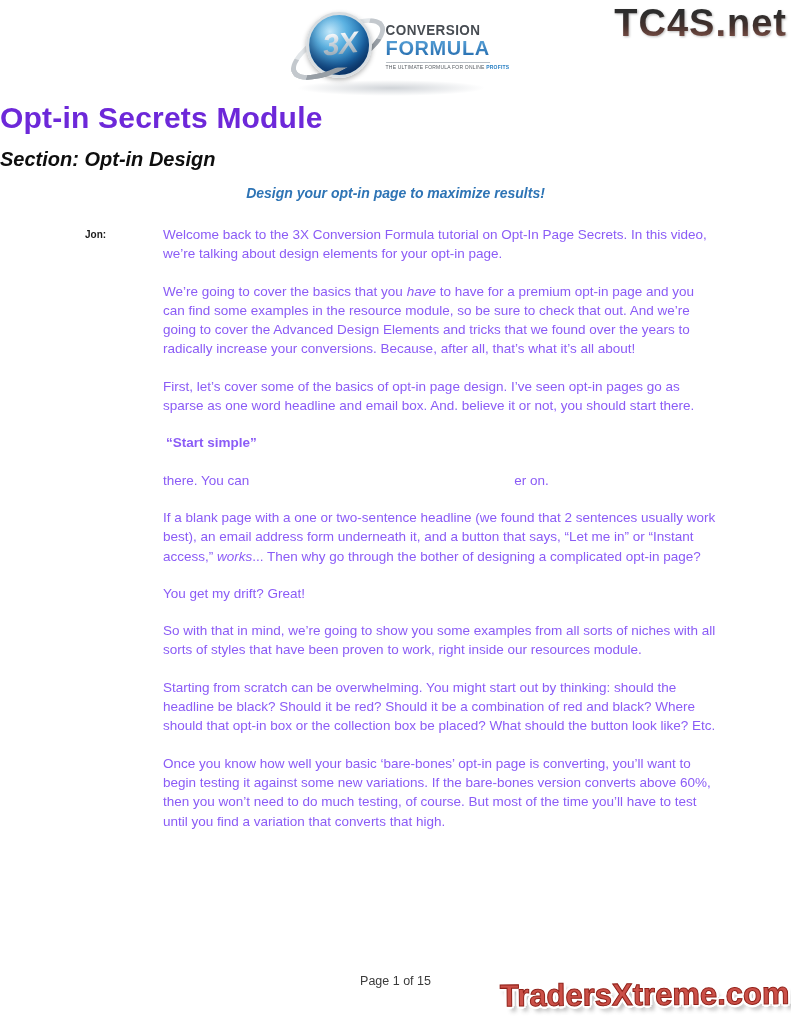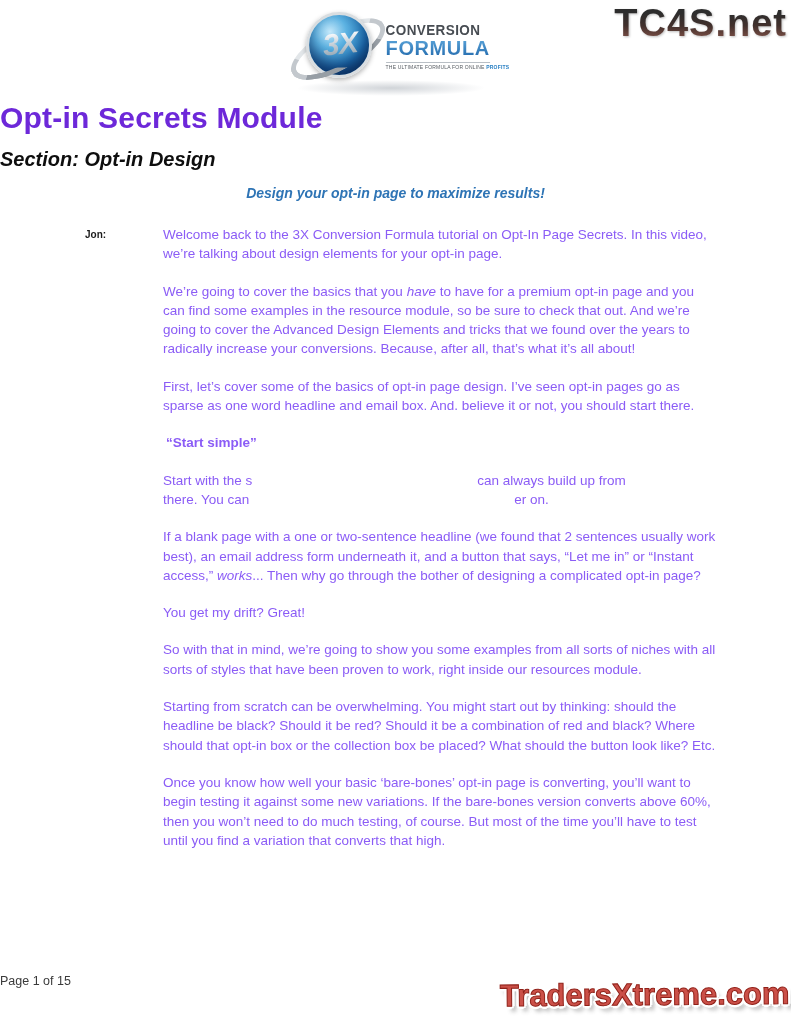--- a/index.html
+++ b/index.html
@@ -72,21 +72,21 @@
     position:absolute; top:480px; left:399px; transform:translateX(-50%);
     font-family:"Liberation Serif", serif; font-size:44px; font-weight:bold; letter-spacing:2px;
     color:#c1272d; -webkit-text-stroke:1px #8e1318; white-space:nowrap;
     text-shadow:
       -3px -3px 0 #fff, 3px -3px 0 #fff, -3px 3px 0 #fff, 3px 3px 0 #fff,
       0 -3px 0 #fff, 0 3px 0 #fff, -3px 0 0 #fff, 3px 0 0 #fff,
       6px 7px 6px rgba(60,60,60,.45);
   }
 
   
-  .footer-page { position:absolute; top:974px; left:0; width:100%; 
+  .footer-page { position:absolute; top:974px; left:0; width:100%; text-align:center;
     font-size:12.5px; color:#3a3a3a; }
   .traders {
     position:absolute; top:977px; right:2px;
     font-size:31px; font-weight:bold; letter-spacing:0px; white-space:nowrap;
     color:#cb5048; -webkit-text-stroke:1px #8f2018;
     text-shadow:
       -2px -2px 0 #fff, 2px -2px 0 #fff, -2px 2px 0 #fff, 2px 2px 0 #fff,
       0 -3px 0 #fff, 0 3px 0 #fff, -3px 0 0 #fff, 3px 0 0 #fff,
       4px 5px 4px rgba(70,70,70,.45);
     transform:rotate(-.5deg);
@@ -119,21 +119,20 @@
   <h3 class="subtitle">Design your opt-in page to maximize results!</h3>
 
   <div class="transcript">
     <span class="speaker">Jon:</span>
     <div id="paragraphs">
         <p class="para"><span>Welcome back to the 3X Conversion Formula tutorial on Opt-In Page Secrets. In this video, we’re talking about design elements for your opt-in page.</span></p>
         <p class="para"><span>We’re going to cover the basics that you </span><span class="it">have</span><span> to have for a premium opt-in page and you can find some examples in the resource module, so be sure to check that out. And we’re going to cover the Advanced Design Elements and tricks that we found over the years to radically increase your conversions. Because, after all, that’s what it’s all about!</span></p>
         <p class="para"><span>First, let’s cover some of the basics of opt-in page design. I’ve seen opt-in pages go as sparse as one word headline and email box. And. believe it or not, you should start there.</span></p>
         <p class="para bold"><span class="bd">“Start simple”</span></p>
         <p class="para">
-          <span class="wline"><span>Start with the s</span><span class="gap1"></span><span>can always build up from</span></span>
           <span class="wline"><span>there. You can</span><span class="gap2"></span><span>er on.</span></span>
         </p>
         <p class="para"><span>If a blank page with a one or two-sentence headline (we found that 2 sentences usually work best), an email address form underneath it, and a button that says, “Let me in” or “Instant access,” </span><span class="it">works</span><span>... Then why go through the bother of designing a complicated opt-in page?</span></p>
         <p class="para"><span>You get my drift? Great!</span></p>
         <p class="para"><span>So with that in mind, we’re going to show you some examples from all sorts of niches with all sorts of styles that have been proven to work, right inside our resources module.</span></p>
         <p class="para"><span>Starting from scratch can be overwhelming. You might start out by thinking: should the headline be black? Should it be red? Should it be a combination of red and black? Where should that opt-in box or the collection box be placed? What should the button look like? Etc.</span></p>
         <p class="para"><span>Once you know how well your basic ‘bare-bones’ opt-in page is converting, you’ll want to begin testing it against some new variations. If the bare-bones version converts above 60%, then you won’t need to do much testing, of course. But most of the time you’ll have to test until you find a variation that converts that high.</span></p>
       </div>
   </div>
 

